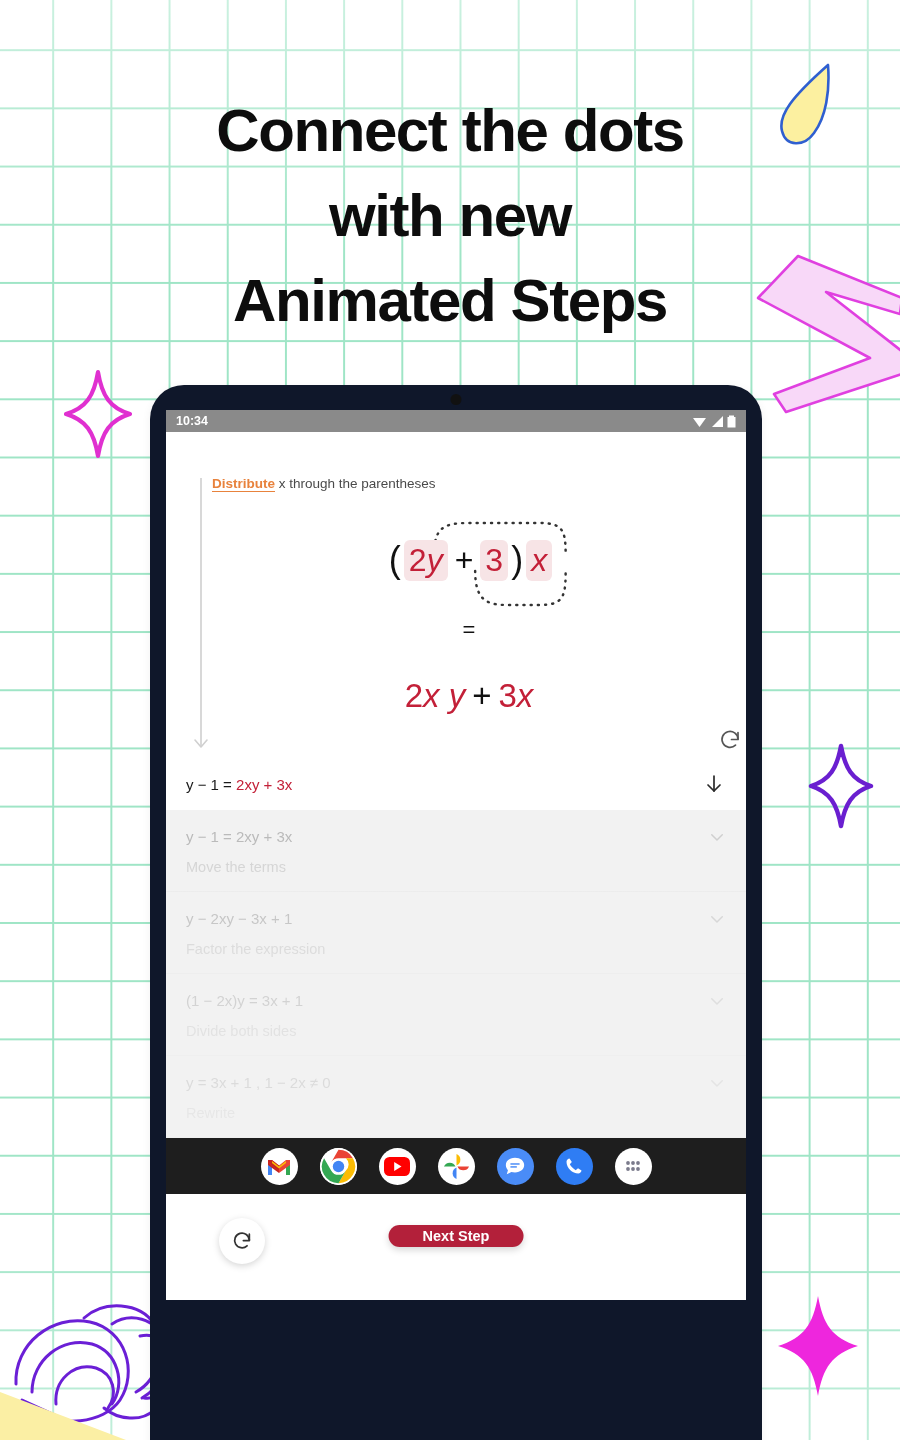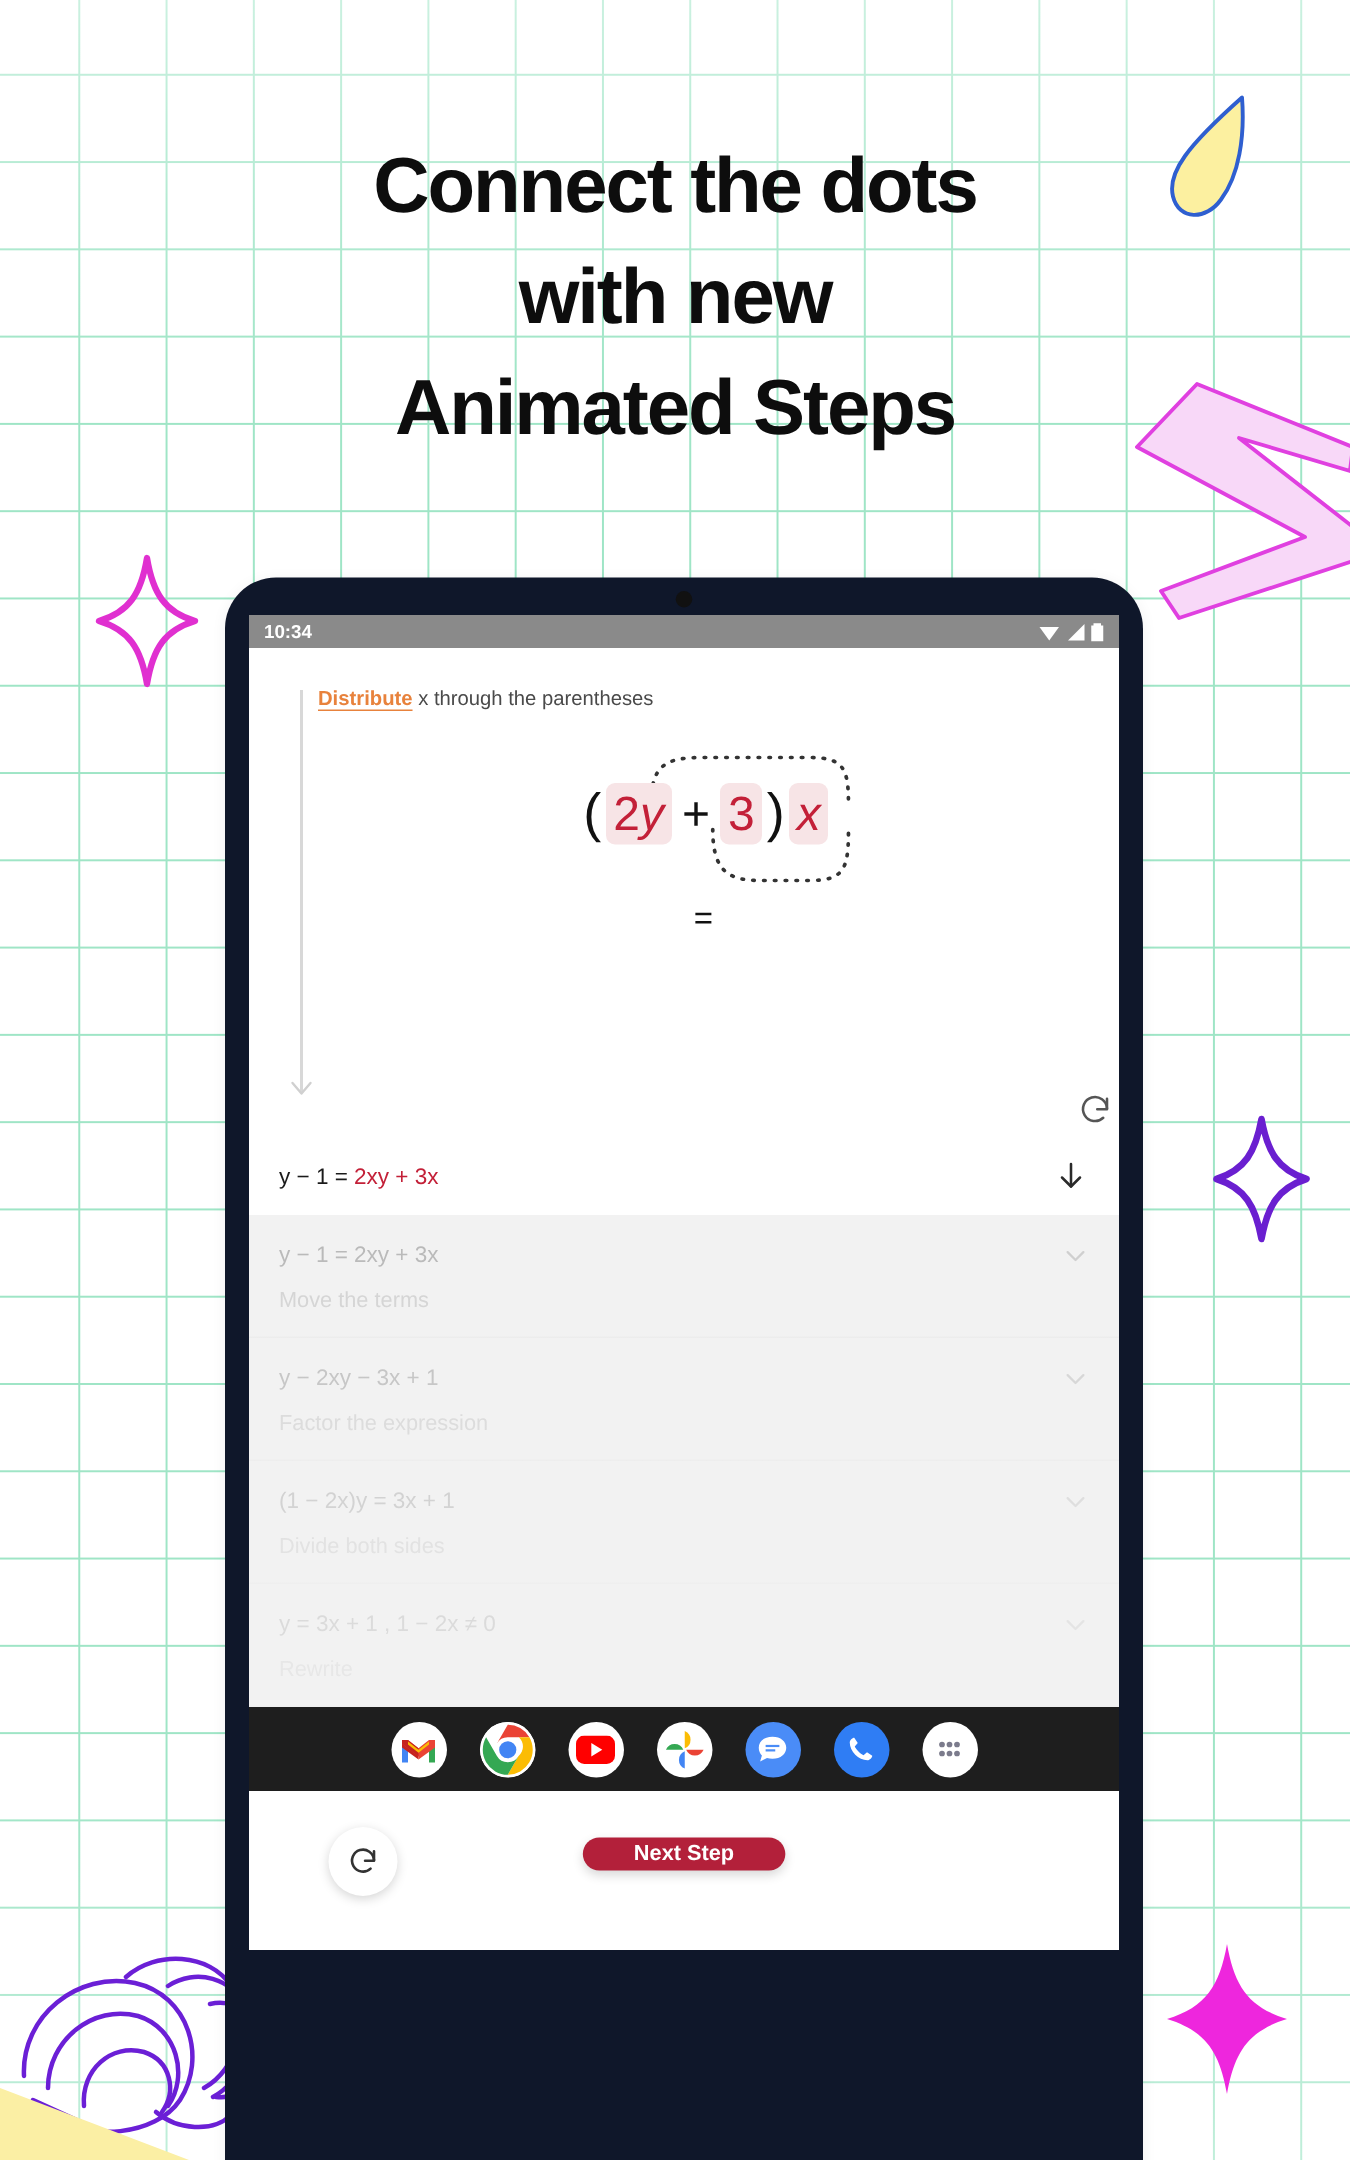--- a/index.html
+++ b/index.html
@@ -27,21 +27,21 @@
     background: linear-gradient(to bottom, rgba(255,255,255,.45) 0%, rgba(255,255,255,0) 18%, rgba(255,255,255,0) 82%, rgba(255,255,255,.35) 100%);
     z-index: 1; pointer-events: none;
   }
 
   
   #headline {
     position: absolute;
     top: 88px; left: 0; width: 900px;
     text-align: center;
     z-index: 5;
-    font-size: 52px;
+    font-size: 60px;
     line-height: 1.42;
     font-weight: 700;
     letter-spacing: -1.4px;
     color: #0d0d0d;
   }
   #headline .hl-line { display: block; }
 
   
   .deco { position: absolute; z-index: 4; }
 
@@ -96,21 +96,21 @@
   #active-card {
     background: #fff;
     padding: 18px 20px 0 20px;
     height: 378px;
     position: relative;
   }
   #card-head { display: flex; align-items: flex-start; }
   #card-eq { font-size: 16px; color: #1a1a1a; flex: 1; }
   #close-btn { width: 26px; height: 26px; margin-top: -2px; cursor: pointer; }
 
-  #card-body { position: relative; margin-top: 8px; padding-left: 26px; }
+  #card-body { position: relative; margin-top: 26px; padding-left: 26px; }
   #flow-line {
     position: absolute; left: 14px; top: 2px;
     width: 1.5px; height: 268px; background: #d8d8d8;
   }
   #flow-arrow {
     position: absolute; left: 7px; top: 262px;
     width: 16px; height: 12px;
   }
   #hint-text { font-size: 13.5px; color: #4a4a4a; }
   #hint-text .kw {
@@ -309,20 +309,23 @@
             <span class="paren">(</span>
             <span class="chip"><span>2</span><span class="italic">y</span></span>
             <span class="plus">+</span>
             <span class="chip">3</span>
             <span class="paren">)</span>
             <span class="chip italic">x</span>
           </div>
 
           <div id="eq-sign">=</div>
 
+          <div id="result-expr">
+            <span>2</span><span class="italic">x y</span><span class="op">+</span><span>3</span><span class="italic">x</span>
+          </div>
         </div>
       </div>
 
       <svg id="replay-inline" viewBox="0 0 24 24" fill="none" stroke="#555" stroke-width="1.7" stroke-linecap="round" stroke-linejoin="round">
         <path d="M20 11 A8 8 0 1 0 17.5 17.2"></path>
           <path d="M20 4.5 L20 11.5 L13.5 11.5"></path>
       </svg>
 
       <div id="card-footer">
         <span id="footer-eq"><span>y − 1 = </span><span class="red">2xy + 3x</span></span>

